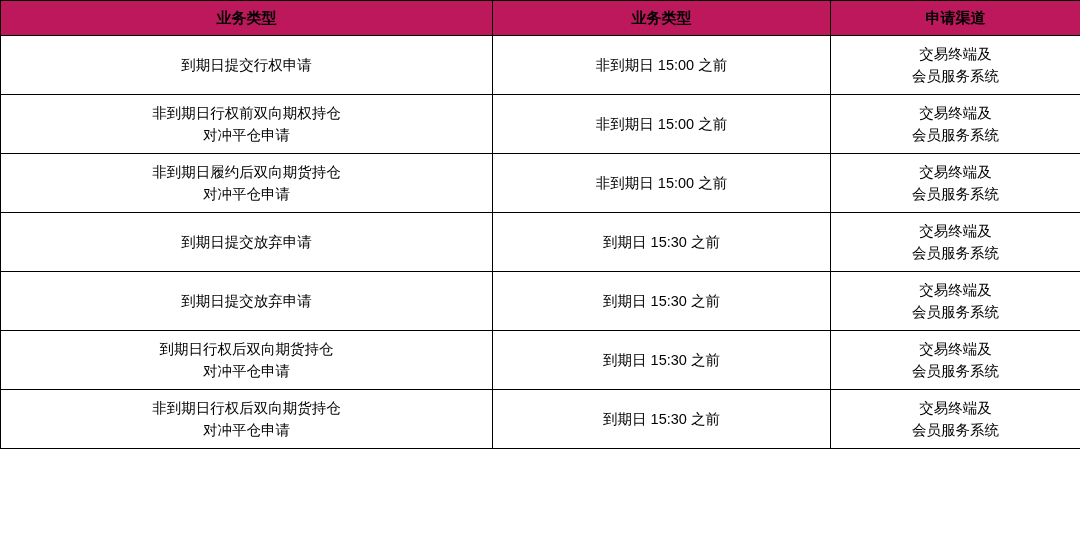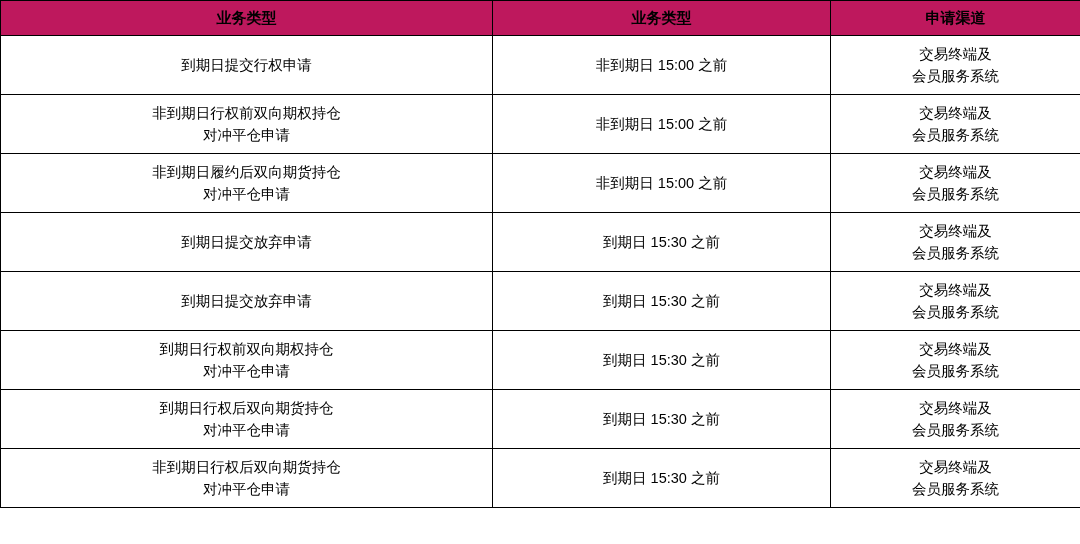--- a/index.html
+++ b/index.html
@@ -162,39 +162,20 @@
           <td>
             <span class="cell-lines">
               <span>交易终端及</span>
               <span>会员服务系统</span>
             </span>
           </td>
         </tr>
         <tr class="row-two">
           <td>
             <span class="cell-lines">
-              <span>到期日行权前双向期权持仓</span>
-              <span>对冲平仓申请</span>
-            </span>
-          </td>
-          <td>
-            <span class="cell-lines">
-              <span>到期日 15:30 之前</span>
-            </span>
-          </td>
-          <td>
-            <span class="cell-lines">
-              <span>交易终端及</span>
-              <span>会员服务系统</span>
-            </span>
-          </td>
-        </tr>
-        <tr class="row-two">
-          <td>
-            <span class="cell-lines">
               <span>到期日行权后双向期货持仓</span>
               <span>对冲平仓申请</span>
             </span>
           </td>
           <td>
             <span class="cell-lines">
               <span>到期日 15:30 之前</span>
             </span>
           </td>
           <td>

